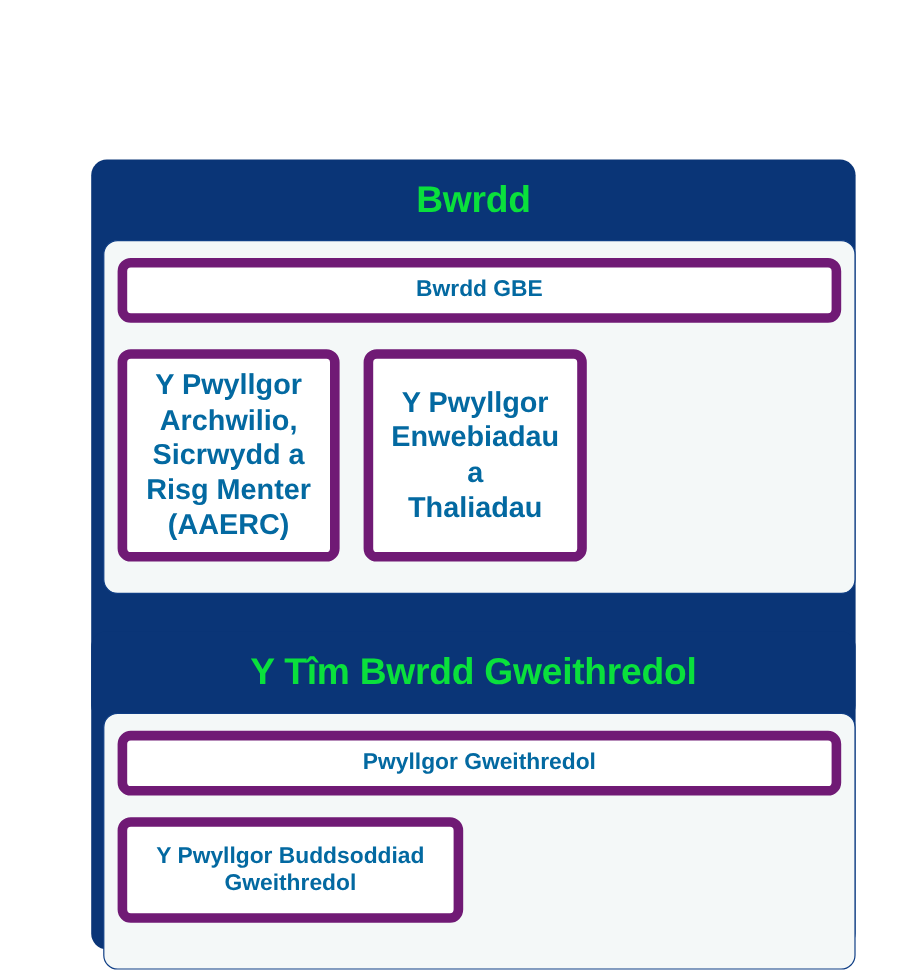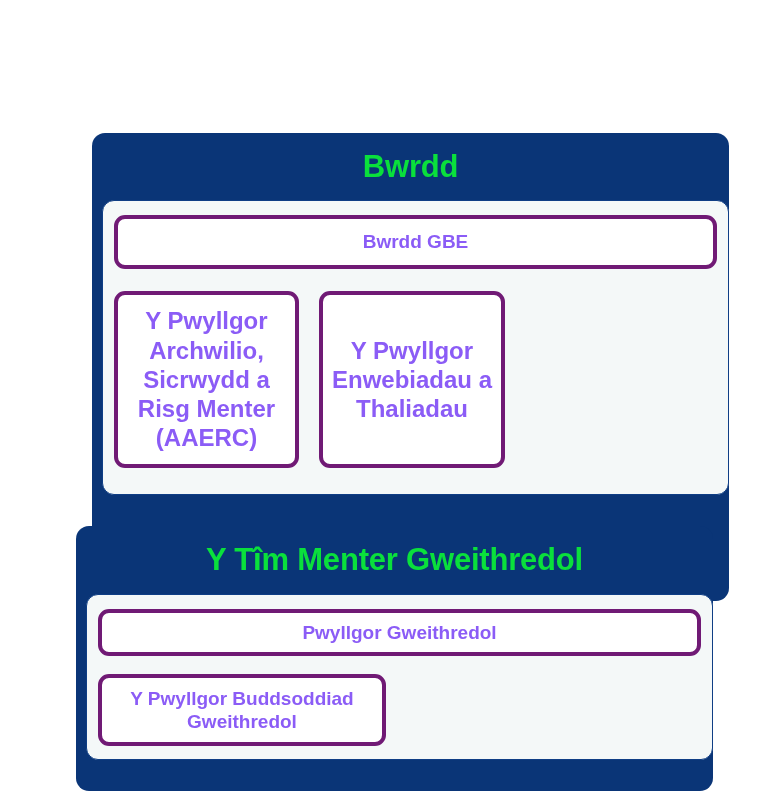--- a/index.html
+++ b/index.html
@@ -25,21 +25,21 @@
   }
 
   
   .panel {
     position: absolute;
     background: #0A3577;
     border-radius: 13px;
     box-sizing: border-box;
   }
   .panel--board {
-    left: 92px;
+    left: 76px;
     top: 133px;
     width: 637px;
     height: 468px;
   }
   .panel--exec {
     left: 76px;
     top: 526px;
     width: 637px;
     height: 265px;
   }
@@ -81,31 +81,31 @@
     left: 10px;
     top: 67px;
     width: 627px;
     height: 295px;
     padding: 14px 11px 13px 11px;
   }
   .panel--exec .panel-body {
     left: 10px;
     top: 68px;
     width: 627px;
-    height: 166px;
+    height: 214px;
     padding: 14px 11px 13px 11px;
   }
 
   
   .node {
     background: #FFFFFF;
-    border: 4px solid #701a75;
+    border: 8px solid #701a75;
     border-radius: 11px;
     box-sizing: border-box;
-    color: #8b5cf6;
+    color: #0369a1;
     font-weight: bold;
     display: flex;
     align-items: center;
     justify-content: center;
     text-align: center;
     line-height: 1.22;
     padding: 4px 8px;
     white-space: pre-line;
     user-select: none;
   }
@@ -164,21 +164,21 @@
 Risg Menter
 (AAERC)</div>
         <div class="node node--nomrem">Y Pwyllgor
 Enwebiadau a
 Thaliadau</div>
       </div>
     </div>
   </section>
 
   <section class="panel panel--exec">
-    <div class="panel-header">Y Tîm Menter Gweithredol</div>
+    <div class="panel-header">Y Tîm Bwrdd Gweithredol</div>
 
     <div class="panel-body">
       <div class="node node--wide">Pwyllgor Gweithredol</div>
 
       <div class="row row--committees">
         <div class="node node--exinvest">Y Pwyllgor Buddsoddiad
 Gweithredol</div>
       </div>
     </div>
   </section>

